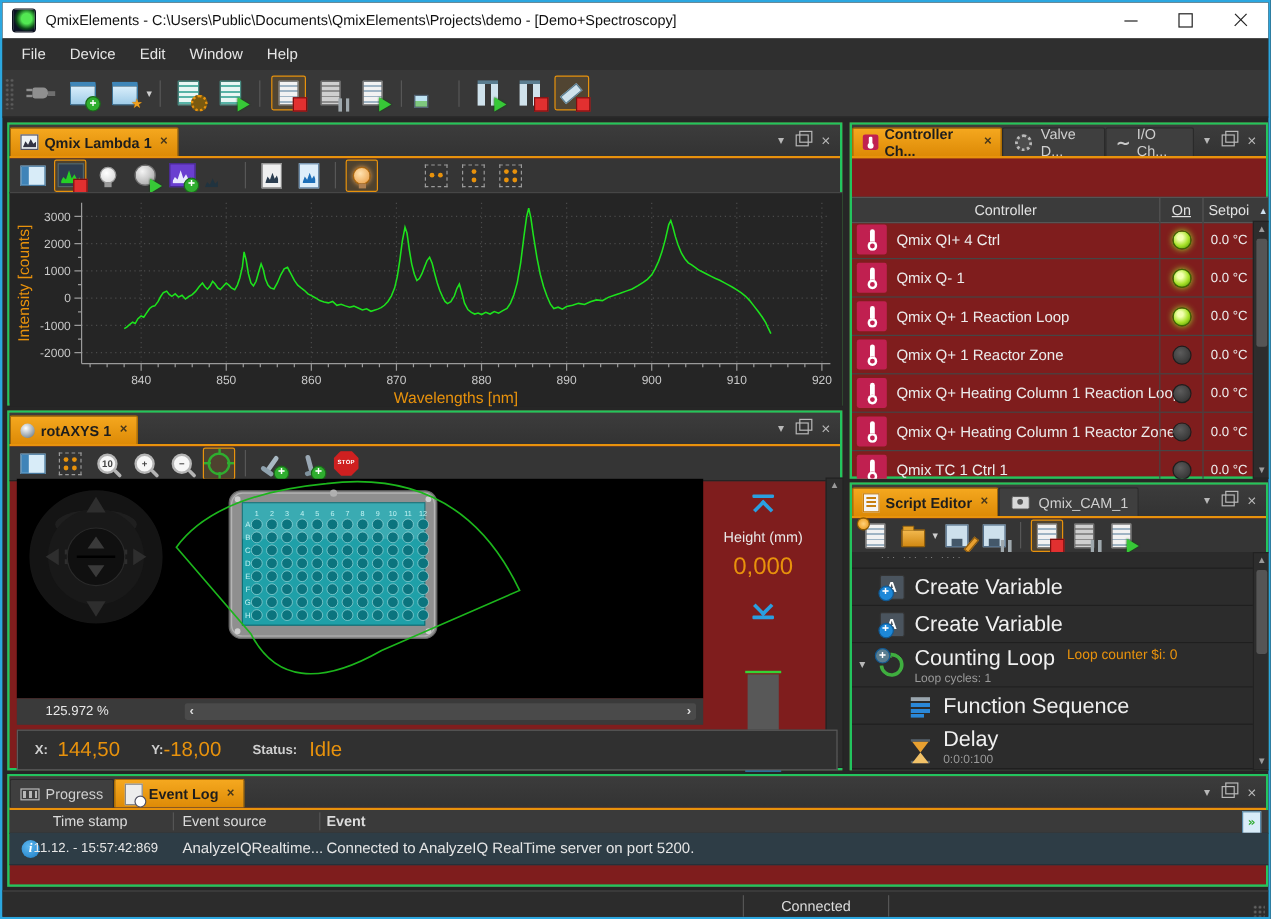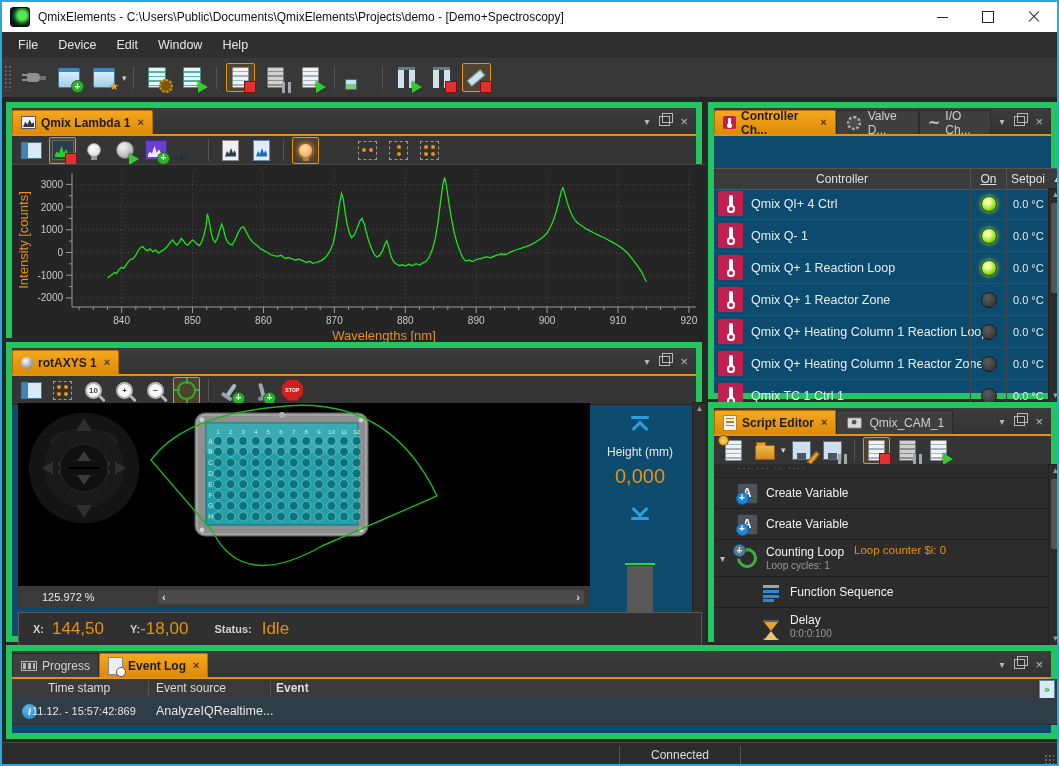--- a/index.html
+++ b/index.html
@@ -105,21 +105,21 @@
   .ig-export{width:14px;height:17px;background:#d8ecf8;border:1px solid #5a8aa8;color:#2faa2f;font:bold 10px/17px "DejaVu Sans",sans-serif;text-align:center;}
   .ig-tabspec{width:13px;height:11px;background:#eef2f5;border:1px solid #556;}
   .ig-tabspec::after{content:"";position:absolute;inset:2px 1px 1px 1px;background:#334;clip-path:polygon(0 100%,20% 35%,40% 70%,60% 10%,80% 60%,100% 40%,100% 100%);}
   .ig-tabdrop{width:12px;height:12px;border-radius:50%;background:radial-gradient(circle at 38% 32%,#ffffff,#8a97a0 70%,#555);}
   .ig-minithermo{width:13px;height:13px;background:#c02050;border-radius:2px;}
   .ig-minithermo::before{content:"";position:absolute;left:5px;top:2px;width:2.5px;height:6px;background:#fff;border-radius:1px;}
   .ig-minithermo::after{content:"";position:absolute;left:4px;bottom:1.5px;width:5px;height:5px;background:#fff;border-radius:50%;}
   .ig-docorange{width:12px;height:14px;background:#f5f5f5;border:1.5px solid #c87f10;}
   .ig-docorange::after{content:"";position:absolute;inset:2px;background:repeating-linear-gradient(180deg,#c87f10 0 1.5px,transparent 1.5px 3.5px);}
   
-  .panel{position:absolute;background:#0c4a6e;border:6px solid #22c55e;box-sizing:border-box;}
+  .panel{position:absolute;background:#7f1d1d;border:2px solid #22c55e;box-sizing:border-box;}
   .tabbar{position:relative;height:26px;background:linear-gradient(#3c3c3c,#333);display:flex;align-items:flex-end;}
   .tabline{height:2px;background:#e8920c;}
   .tab{height:24px;display:flex;align-items:center;gap:5px;padding:0 8px;font-size:12px;color:#cfcfcf;background:#3f3f3f;border:1px solid #2a2a2a;border-bottom:none;border-radius:2px 2px 0 0;box-sizing:border-box;}
   .tab.active{background:linear-gradient(#f5a81f,#dd8a06);color:#1d1d1d;border-color:#b06f00;font-weight:bold;}
   .tclose{font-size:11px;line-height:11px;color:inherit;opacity:.8;margin-left:2px;}
   .dockbtns{margin-left:auto;display:flex;align-items:center;gap:10px;padding:0 8px;height:100%;}
   .dockbtn{color:#b8b8b8;font-size:10px;display:flex;align-items:center;justify-content:center;}
   .float-g{position:relative;width:9px;height:8px;border:1px solid #b8b8b8;background:#333;}
   .float-g::before{content:"";position:absolute;left:2px;top:-4px;width:9px;height:8px;border:1px solid #b8b8b8;}
   .ptoolbar{height:28px;display:flex;align-items:center;background:#353535;border-bottom:1px solid #242424;padding-left:4px;}
@@ -172,21 +172,21 @@
   .cset{color:#ececec;font-size:11px;margin-left:6px;white-space:nowrap;}
   
   #scriptlist{position:absolute;left:0;top:56px;width:336px;height:182px;overflow:hidden;background:#2b2b2b;}
   .partialrow{height:13px;color:#8a8a8a;font-size:8px;letter-spacing:2px;padding-left:24px;border-bottom:1px solid #1f1f1f;overflow:hidden;}
   .srow{position:relative;border-bottom:1px solid #1f1f1f;background:#2c2c2c;display:flex;align-items:center;}
   .srow .schev{position:absolute;left:6px;color:#b8b8b8;font-size:10px;}
   .srow .sic{position:absolute;left:22px;display:flex;align-items:center;justify-content:center;width:22px;height:22px;}
   .srow.child .sic{left:46px;}
   .slabelwrap{margin-left:52px;display:flex;flex-direction:column;justify-content:center;}
   .srow.child .slabelwrap{margin-left:76px;}
-  .slabel{color:#f0f0f0;font-size:12px;}
+  .slabel{color:#f0f0f0;font-size:18px;}
   .ssub{color:#9a9a9a;font-size:10px;margin-top:1px;}
   .snote{color:#e8920c;font-size:11.5px;margin-left:10px;align-self:flex-start;margin-top:2px;}
   
   #evhead{position:absolute;left:0;top:28px;width:1049px;height:19px;background:#3a3a3a;border-bottom:1px solid #2a2a2a;color:#dcdcdc;font-size:12px;}
   #evhead .eh1{position:absolute;left:36px;line-height:19px;}
   #evhead .eh2{position:absolute;left:144px;line-height:19px;}
   #evhead .eh3{position:absolute;left:264px;line-height:19px;font-weight:bold;}
   #evhead .vline{position:absolute;top:2px;width:1px;height:15px;background:#555;}
   #evico{position:absolute;right:6px;top:1px;}
   #evrows{position:absolute;left:0;top:47px;width:1049px;}
@@ -921,20 +921,21 @@
       <span class="eh2">Event source</span>
       <span class="vline" style="left:258px;"></span>
       <span class="eh3">Event</span>
       <span id="evico" class="ig ig-export">»</span>
     </div>
     <div id="evrows">
         <div class="erow">
           <span class="einfo">i</span>
           <span class="ets">11.12. - 15:57:42:869</span>
           <span class="esrc">AnalyzeIQRealtime...</span>
+          <span class="eev">Connected to AnalyzeIQ RealTime server on port 5200.</span>
         </div>
       </div>
   </div>
 
   <div id="statusbar">
     <span id="connfield">Connected</span>
     <span id="grip2"></span>
   </div>
 
 </div>

